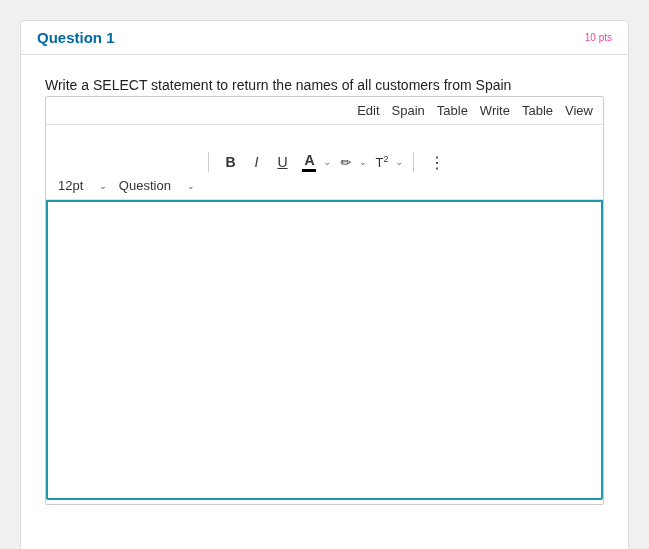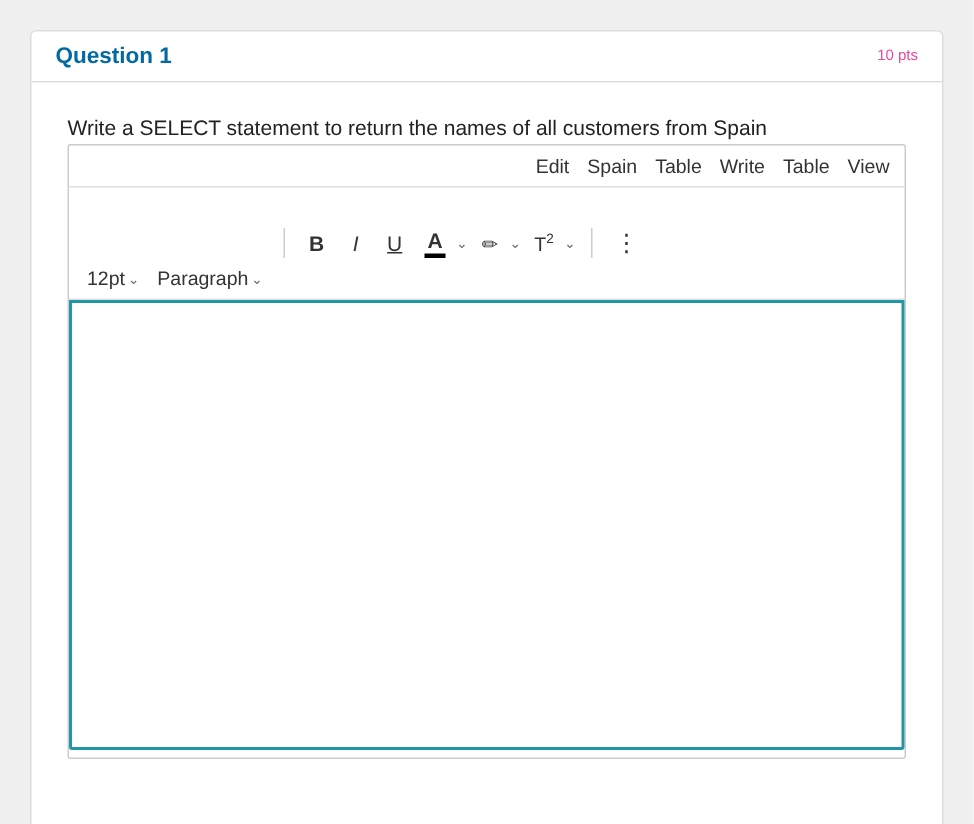--- a/index.html
+++ b/index.html
@@ -93,21 +93,21 @@
       height: 24px;
     }
     .toolbar-select {
       display: flex;
       align-items: center;
       border: none;
       background: transparent;
       cursor: pointer;
       font-size: 13px;
       color: #333;
-      gap: 2px;
+      gap: 16px;
       padding: 2px 4px;
       border-radius: 2px;
       margin-top: 47px;
     }
     .chevron {
       font-size: 9px;
       color: #666;
     }
     .btn-bold {
       font-weight: bold;
@@ -176,21 +176,21 @@
       </div>
 
       
       <div class="toolbar">
         <div class="toolbar-select">
           <span>12pt</span>
           <span class="chevron">⌄</span>
         </div>
 
         <div class="toolbar-select">
-          <span>Paragraph</span>
+          <span>Question</span>
           <span class="chevron">⌄</span>
         </div>
 
         <div class="toolbar-divider"></div>
 
         <button class="toolbar-btn btn-bold">B</button>
         <button class="toolbar-btn btn-italic">I</button>
 
         <button class="toolbar-btn">
           <div class="underline-box">

